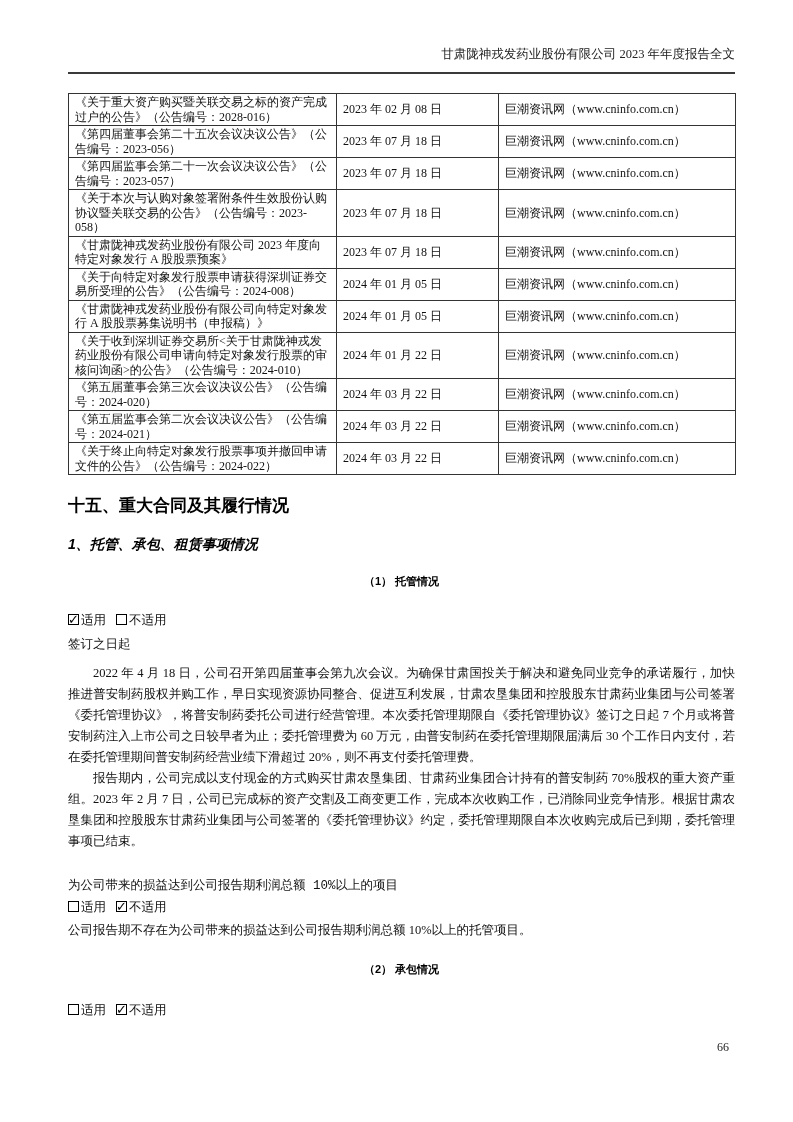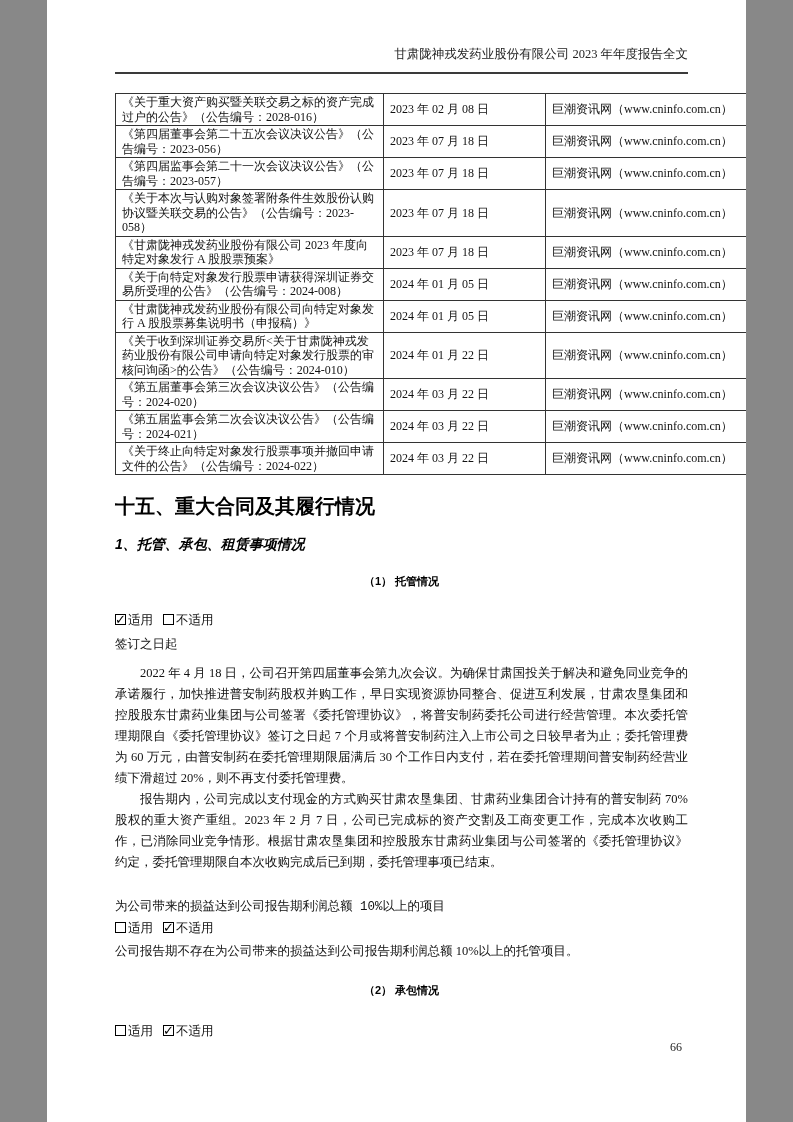--- a/index.html
+++ b/index.html
@@ -1,19 +1,19 @@
 <!DOCTYPE html>
 <html><head>
 <meta charset="utf-8">
 <style>
   * { margin:0; padding:0; box-sizing:border-box; }
   html,body { background:#888; }
   .page {
     position:relative;
-    width:699px; height:1122px;
+    width:793px; height:1122px;
     margin:0 auto;
     background:#ffffff;
     overflow:hidden;
     font-family:"Liberation Serif","DejaVu Serif",serif;
     color:#111;
     padding:46px 58px 0 68px;
   }
   
   .doc-header {
     text-align:right;
@@ -40,21 +40,21 @@
     overflow:hidden;
   }
   td.c-title { width:268px; }
   td.c-date  { width:162px; padding-left:9px; }
   td.c-site  { width:237px; padding-left:9px; }
   
   .h-level1 {
     margin-top:20px;
     font-family:"Liberation Sans","DejaVu Sans",sans-serif;
     font-weight:bold;
-    font-size:20px;
+    font-size:17px;
     line-height:22px;
     color:#000;
   }
   .h-level2 {
     margin-top:18px;
     font-family:"Liberation Sans","DejaVu Sans",sans-serif;
     font-weight:bold;
     font-size:14px;
     line-height:18px;
     color:#000;

